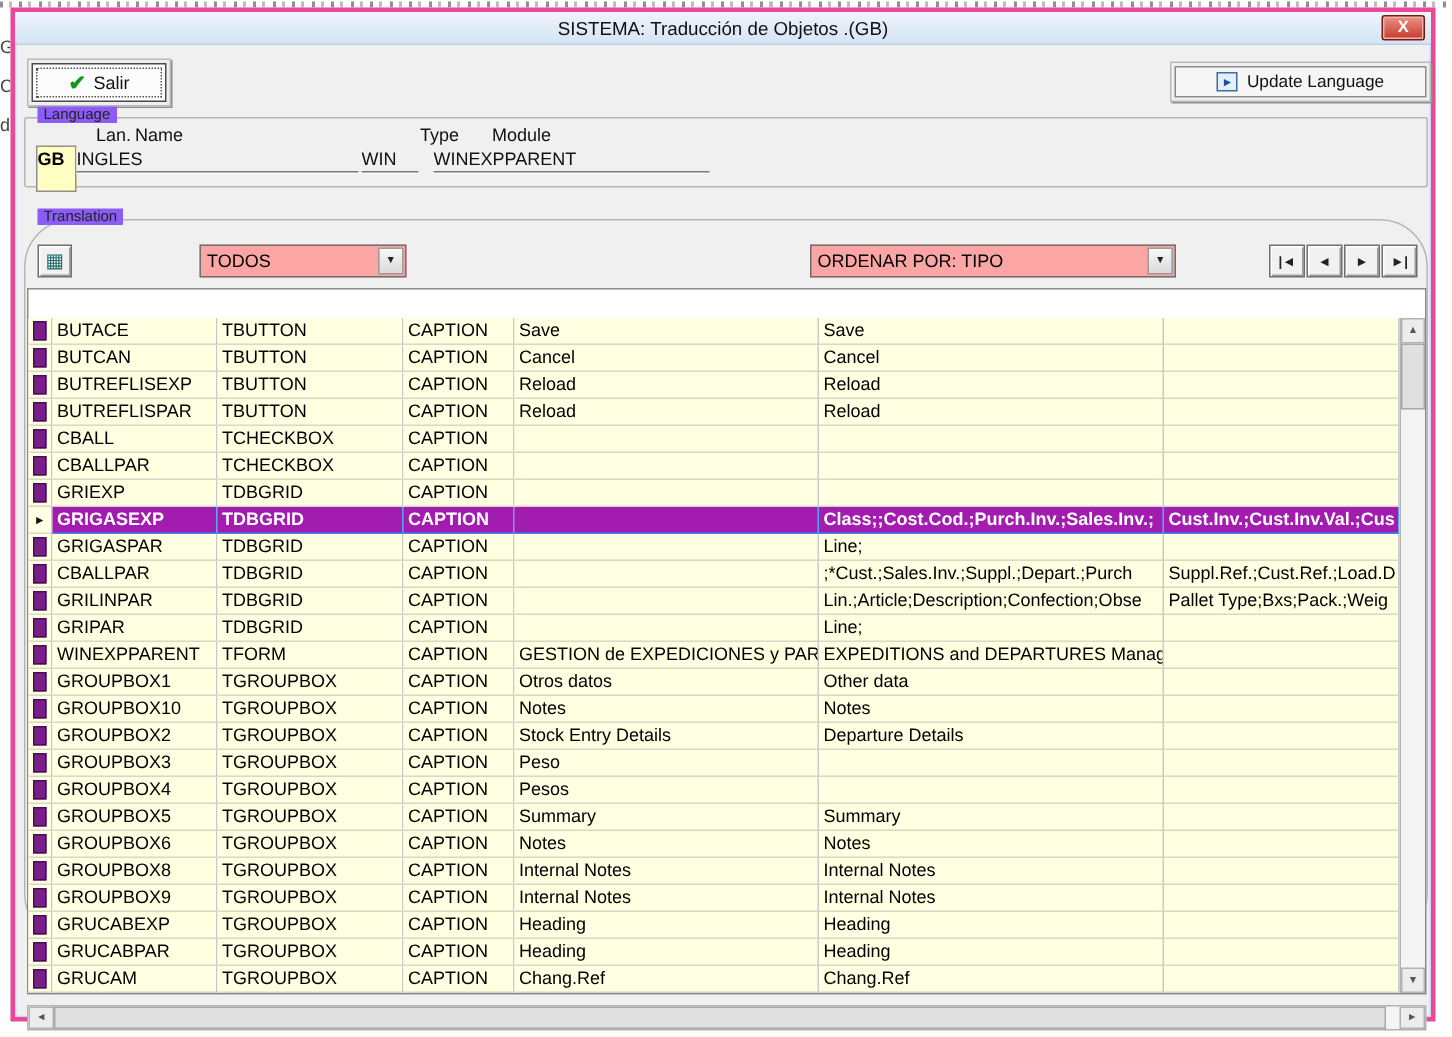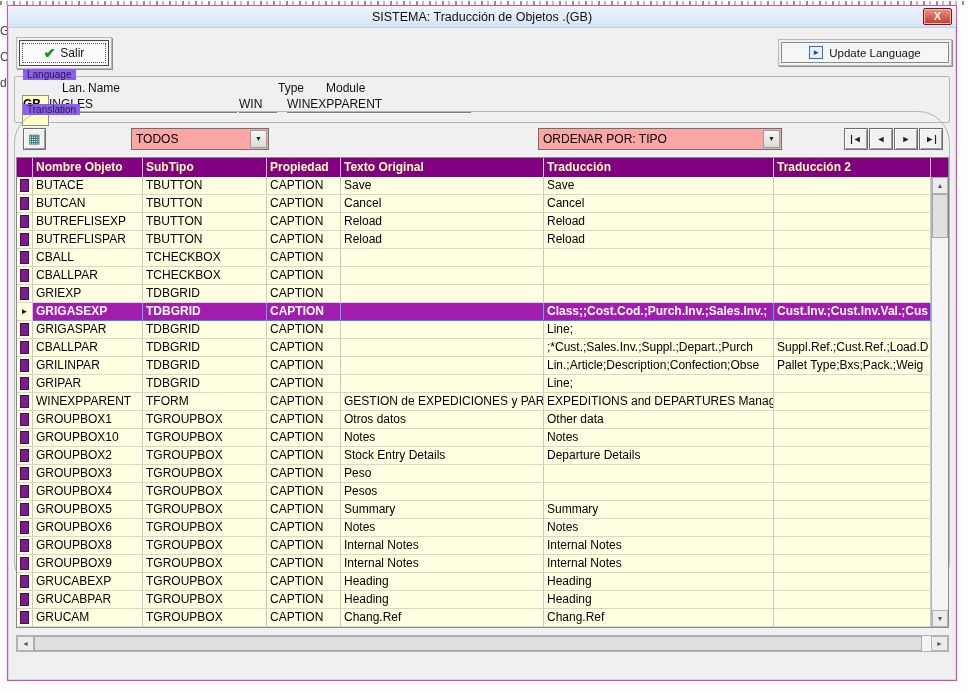--- a/index.html
+++ b/index.html
@@ -9,21 +9,21 @@
   .screen { position:absolute; left:0; top:0; width:968px; height:691px; background:#fdfdfd; }
 
   
   .bg-top { position:absolute; left:0; top:1px; width:968px; height:4px;
     background:repeating-linear-gradient(90deg,#8f8f8f 0 2px,transparent 2px 6px,#bdbdbd 6px 8px,transparent 8px 13px); }
   .bg-left { position:absolute; left:0; top:24px; width:7px; height:120px; overflow:hidden; color:#444; font-size:12px; }
   .bg-left span { display:block; margin-bottom:12px; }
 
   
   .dialog { position:absolute; left:7px; top:5px; width:950px; height:676px;
-    background:#f0f0f0; border:1px solid #ec4899; box-shadow:inset 0 0 0 1px #c9daee; }
+    background:#f0f0f0; border:3px solid #ec4899; box-shadow:inset 0 0 0 1px #c9daee; }
 
   .titlebar { position:absolute; left:0; top:0; right:0; height:22px;
     background:linear-gradient(#eef4fc,#d5e4f4); border-bottom:1px solid #b9cfe6; text-align:center; }
   .title { font-size:12.5px; color:#101010; line-height:22px; }
   .close-btn { position:absolute; right:4px; top:2px; width:29px; height:17px; cursor:pointer;
     background:linear-gradient(#ef9287,#c33a2c); border:1px solid #7d150c; border-radius:2px;
     box-shadow:inset 0 0 0 1px #eab8b1; color:#fff; font-weight:bold; font-size:11px; line-height:15px; text-align:center; }
 
   
   .panel3d { position:absolute; background:#f0f0f0; border:1px solid #b9b9b9; box-shadow:1px 1px 0 #8f8f8f; padding:2px; }
@@ -35,21 +35,21 @@
   .update-panel { left:770px; top:33px; width:174px; height:27px; }
   .update-btn { width:100%; height:100%; background:#f6f6f6; border:1px solid #8a8a8a; cursor:pointer;
     font-size:11.5px; color:#111; display:flex; align-items:center; justify-content:center; gap:6px; font-family:"Liberation Sans",sans-serif; }
   .update-icon { display:inline-block; width:14px; height:13px; border:1px solid #3a6ea5; background:#e7eefb;
     color:#1d4e9c; font-size:8px; line-height:11px; text-align:center; }
 
   
   .group { position:absolute; border:1px solid #b5b5b5; border-radius:2px; }
   .group-label { position:absolute; top:-8px; left:8px; background:#8b5cf6; padding:0 4px; font-size:10px; color:#222; }
   .lang-group  { left:6px; top:70px;  width:936px; height:47px; }
-  .trans-group { left:6px; top:105px; width:936px; height:482px;border-radius:32px; }
+  .trans-group { left:6px; top:138px; width:936px; height:482px;border-radius:32px; }
 
   .f-label { position:absolute; font-size:12px; color:#111; top:4px;margin-left:39px; }
   .f-underline { position:absolute; top:18px; height:18px; font-size:12px; color:#111; line-height:18px;
     border-bottom:1px solid #7d7d7d; box-shadow:0 1px 0 #ffffff; white-space:nowrap; overflow:hidden; }
   .lan-box { position:absolute; left:7px; top:18px; width:27px; height:31px; background:#ffffc4;
     border:1px solid #8f8f8f; font-size:12px; font-weight:bold; line-height:16px; color:#000; }
 
   
   .tool-btn { position:absolute; left:8px; top:16px; width:23px; height:22px; background:#f1f1f1; cursor:pointer;
     border:1px solid #6f6f6f; box-shadow:inset 1px 1px 0 #fff, inset -1px -1px 0 #9c9c9c;
@@ -159,29 +159,20 @@
         <span>ORDENAR POR: TIPO</span>
         <span class="combo-arrow">▼</span>
       </div>
 
       <button class="nav-btn nav-first">|◄</button>
       <button class="nav-btn nav-prev">◄</button>
       <button class="nav-btn nav-next">►</button>
       <button class="nav-btn nav-last">►|</button>
 
       <div class="grid">
-        <div class="grid-header">
-          <div class="hcell cind"></div>
-          <div class="hcell c1">Nombre Objeto</div>
-          <div class="hcell c2">SubTipo</div>
-          <div class="hcell c3">Propiedad</div>
-          <div class="hcell c4">Texto Original</div>
-          <div class="hcell c5">Traducción</div>
-          <div class="hcell c6">Traducción 2</div>
-        </div>
 
         <div class="grid-body">
             <div class="grid-row">
     <div class="ind">
                 <span class="ind-block"></span>
               </div>
     <div class="cell c1">BUTACE</div>
     <div class="cell c2">TBUTTON</div>
     <div class="cell c3">CAPTION</div>
     <div class="cell c4">Save</div>

